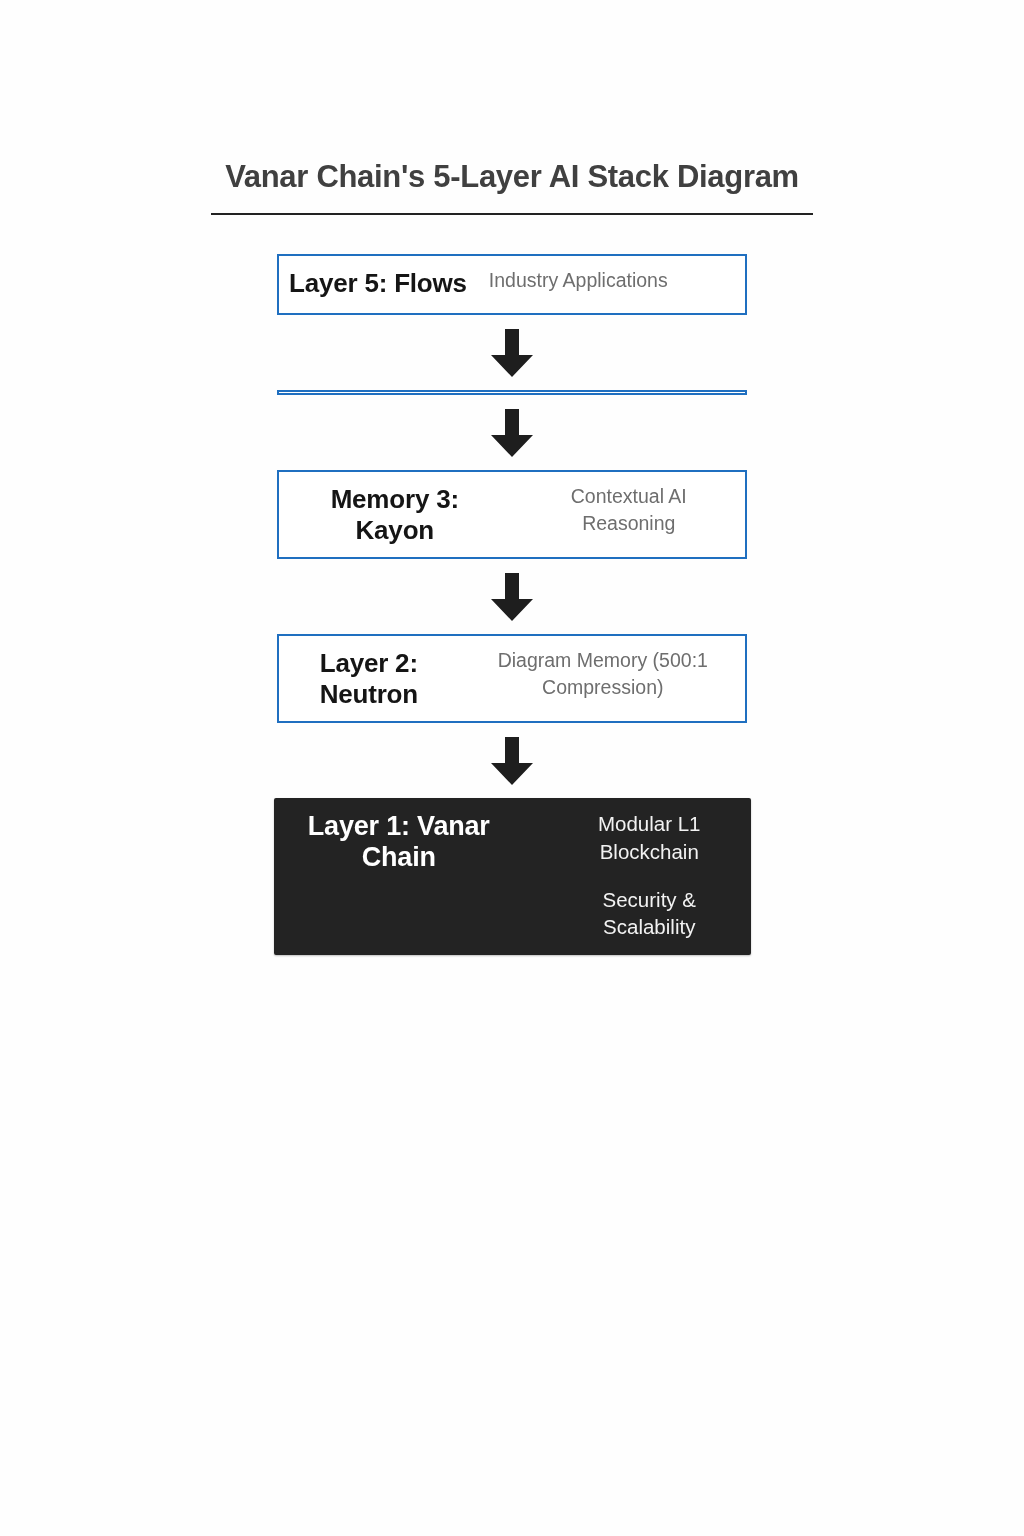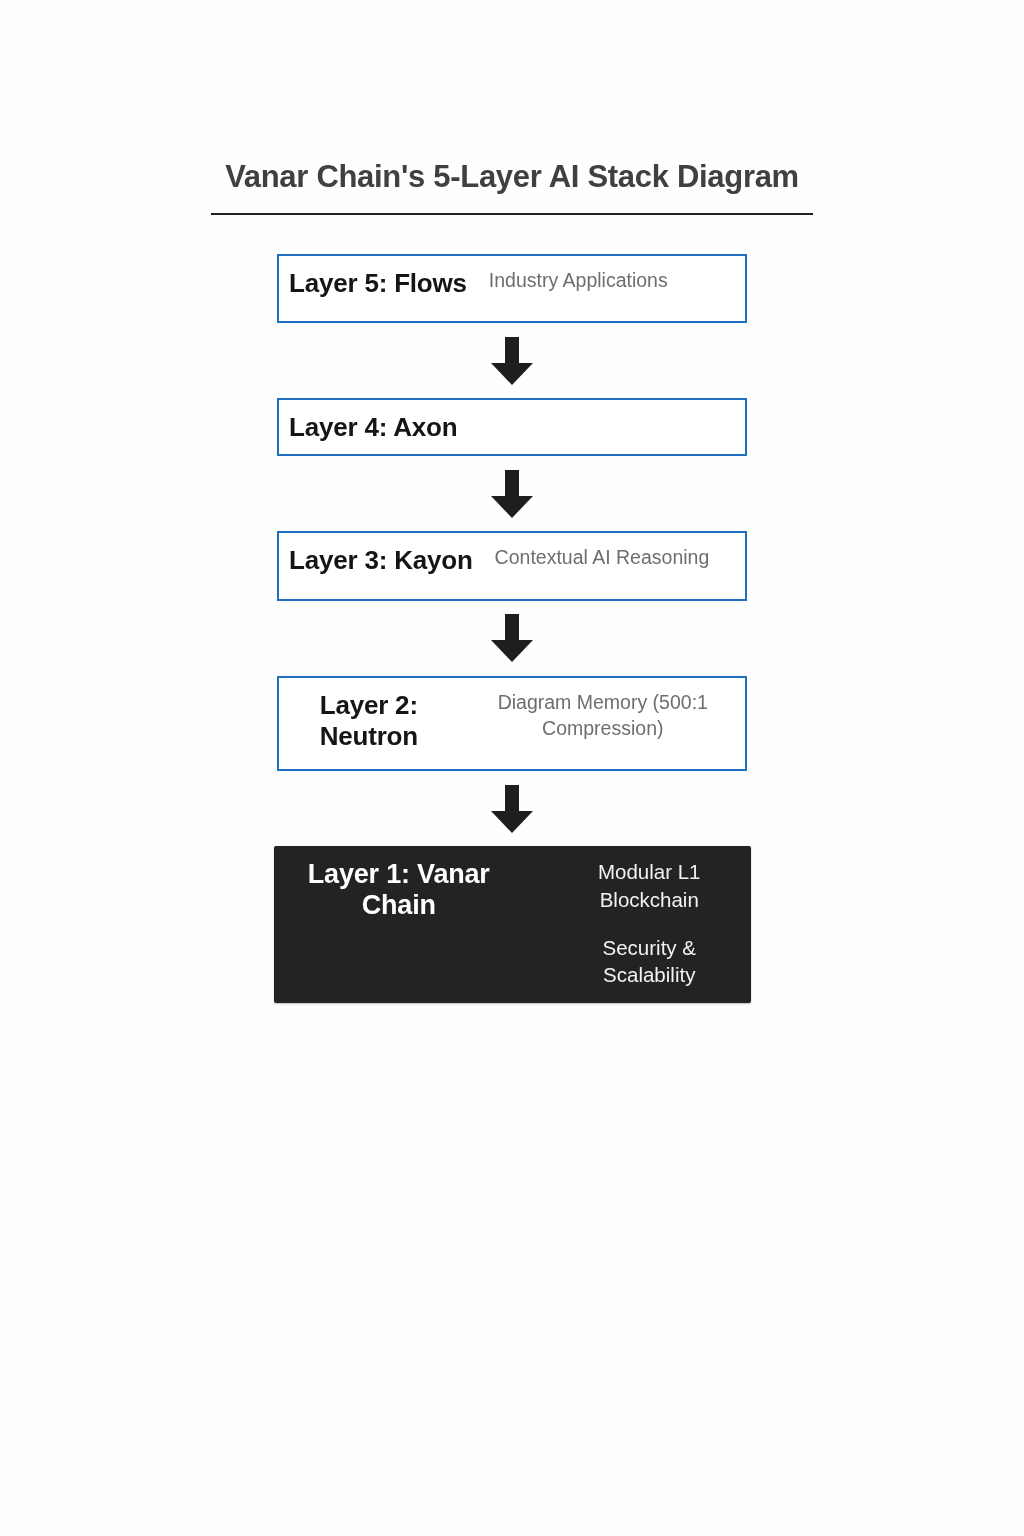--- a/index.html
+++ b/index.html
@@ -83,21 +83,21 @@
     letter-spacing: -0.2px;
   }
 
   .layer-divider {
     height: 0;
     border-top: 1.5px solid #808080;
     margin: 0 1px;
   }
 
   .layer-sub-wrap {
-    padding: 11px 10px 28px 10px;
+    padding: 11px 10px 20px 10px;
     display: flex;
     flex-direction: column;
     align-items: center;
     gap: 4px;
   }
 
   .layer-sub {
     text-align: center;
     font-size: 19.5px;
     color: #6e6e6e;
@@ -164,34 +164,33 @@
     </div>
 
     <div class="arrow-gap">
       <svg class="arrow-icon" width="46" height="50" viewBox="0 0 46 50">
         <polygon points="16,1 30,1 30,27 44,27 23,49 2,27 16,27" fill="#1e1e1e"></polygon>
       </svg>
     </div>
 
     <div class="layer-row">
       <div class="layer-box">
-        <div class="layer-title">Layer 4: Axon</div>
-        <div class="layer-divider"></div>
-      </div>
-    </div>
-
-    <div class="arrow-gap">
-      <svg class="arrow-icon" width="46" height="50" viewBox="0 0 46 50">
-        <polygon points="16,1 30,1 30,27 44,27 23,49 2,27 16,27" fill="#1e1e1e"></polygon>
-      </svg>
-    </div>
-
-    <div class="layer-row">
-      <div class="layer-box">
-        <div class="layer-title">Layer 3: Kayon</div>
+        <div class="layer-divider"></div>
+      </div>
+    </div>
+
+    <div class="arrow-gap">
+      <svg class="arrow-icon" width="46" height="50" viewBox="0 0 46 50">
+        <polygon points="16,1 30,1 30,27 44,27 23,49 2,27 16,27" fill="#1e1e1e"></polygon>
+      </svg>
+    </div>
+
+    <div class="layer-row">
+      <div class="layer-box">
+        <div class="layer-title">Memory 3: Kayon</div>
         <div class="layer-divider"></div>
         <div class="layer-sub-wrap">
           <div class="layer-sub">Contextual AI Reasoning</div>
         </div>
       </div>
     </div>
 
     <div class="arrow-gap">
       <svg class="arrow-icon" width="46" height="50" viewBox="0 0 46 50">
         <polygon points="16,1 30,1 30,27 44,27 23,49 2,27 16,27" fill="#1e1e1e"></polygon>

